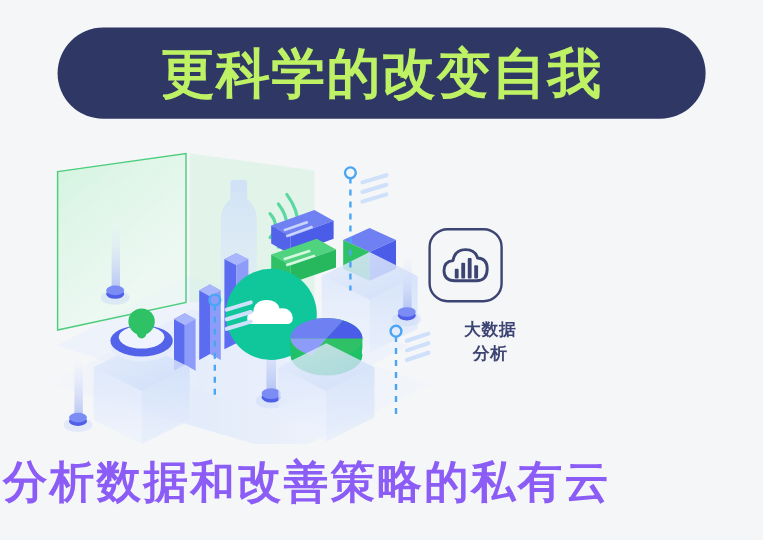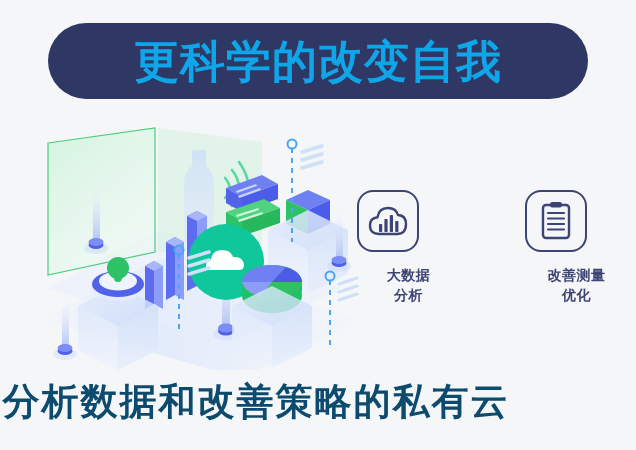--- a/index.html
+++ b/index.html
@@ -31,21 +31,21 @@
     width: 540px;
     height: 76px;
     background: #2f3764;
     border-radius: 38px;
     display: flex;
     align-items: center;
     justify-content: center;
     box-sizing: border-box;
   }
   .title-text {
-    color: #0ea5e9;
+    color: #bef264;
     font-size: 45px;
     font-weight: bold;
     letter-spacing: 1px;
     line-height: 1;
     white-space: nowrap;
   }
 
   
   .illustration {
     position: absolute;
@@ -94,21 +94,21 @@
   }
   .feature-labels div { white-space: nowrap; margin-left: 41px; }
 
   
   .tagline {
     position: absolute;
     left: 0;
     top: 382px;
     width: 512px;
     text-align: center;
-    color: #0c4a6e;
+    color: #8b5cf6;
     font-size: 37px;
     font-weight: bold;
     letter-spacing: 2px;
     line-height: 1.1;
     white-space: nowrap;
   }
 </style>
 </head>
 <body>
 
@@ -331,36 +331,18 @@
             <rect x="28.2" y="18" width="3.2" height="11" rx="0.8"></rect>
           </g>
         </svg>
       </div>
       <div class="feature-labels">
         <div>大数据</div>
         <div>分析</div>
       </div>
     </div>
 
-    <div class="feature">
-      <div class="feature-icon-box">
-        <svg width="38" height="42" viewBox="0 0 38 42">
-          <rect x="6" y="5" width="26" height="33" rx="3" fill="none" stroke="#3c4473" stroke-width="2.4"></rect>
-          <rect x="13" y="2" width="12" height="5.5" rx="2.2" fill="#3c4473"></rect>
-          <g stroke="#3c4473" stroke-width="2.2" stroke-linecap="round">
-            <line x1="11" y1="13" x2="27" y2="13"></line>
-            <line x1="11" y1="18.5" x2="27" y2="18.5"></line>
-            <line x1="11" y1="24" x2="27" y2="24"></line>
-            <line x1="11" y1="29.5" x2="27" y2="29.5"></line>
-          </g>
-        </svg>
-      </div>
-      <div class="feature-labels">
-        <div>改善测量</div>
-        <div>优化</div>
-      </div>
-    </div>
 
   </div>
 
   <div class="tagline">分析数据和改善策略的私有云</div>
 
 </div>
 
 </body></html>

